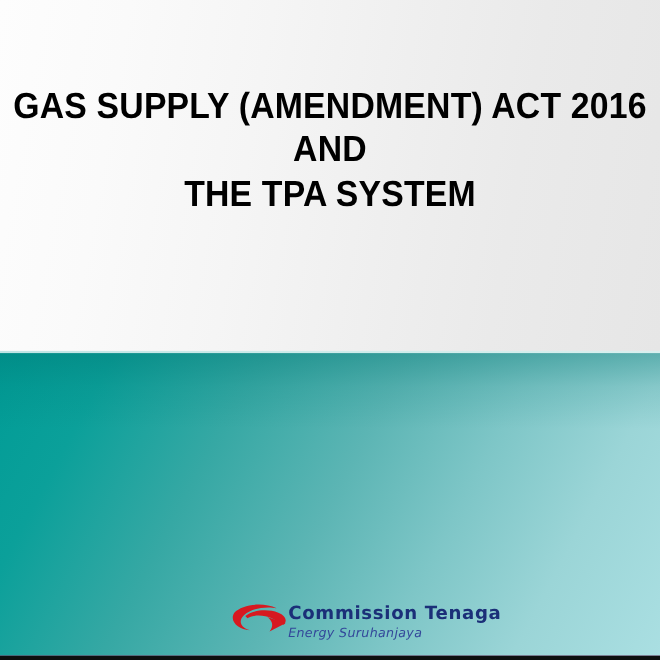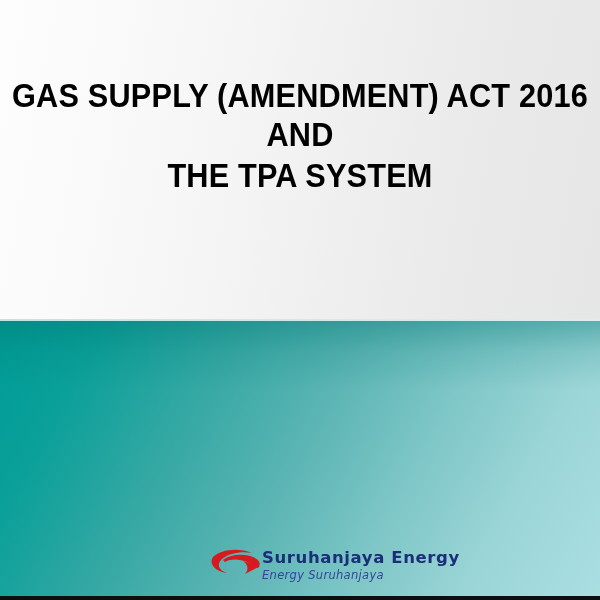--- a/index.html
+++ b/index.html
@@ -205,21 +205,21 @@
                  C 60 20, 42 19, 30 26 Z" fill="#d71920"></path>
 
         <path d="M66 24
                  L 99 35
                  L 70 50
                  C 78 41, 76 31, 66 24 Z" fill="#d71920"></path>
       </svg>
     </div>
 
     <div class="logo-text">
-      <div class="logo-name">Suruhanjaya Energy</div>
+      <div class="logo-name">Commission Tenaga</div>
       <div class="logo-tagline">Energy Suruhanjaya</div>
     </div>
 
   </div>
 
   <div class="bottom-strip"></div>
 
 </div>
 
 </body></html>

